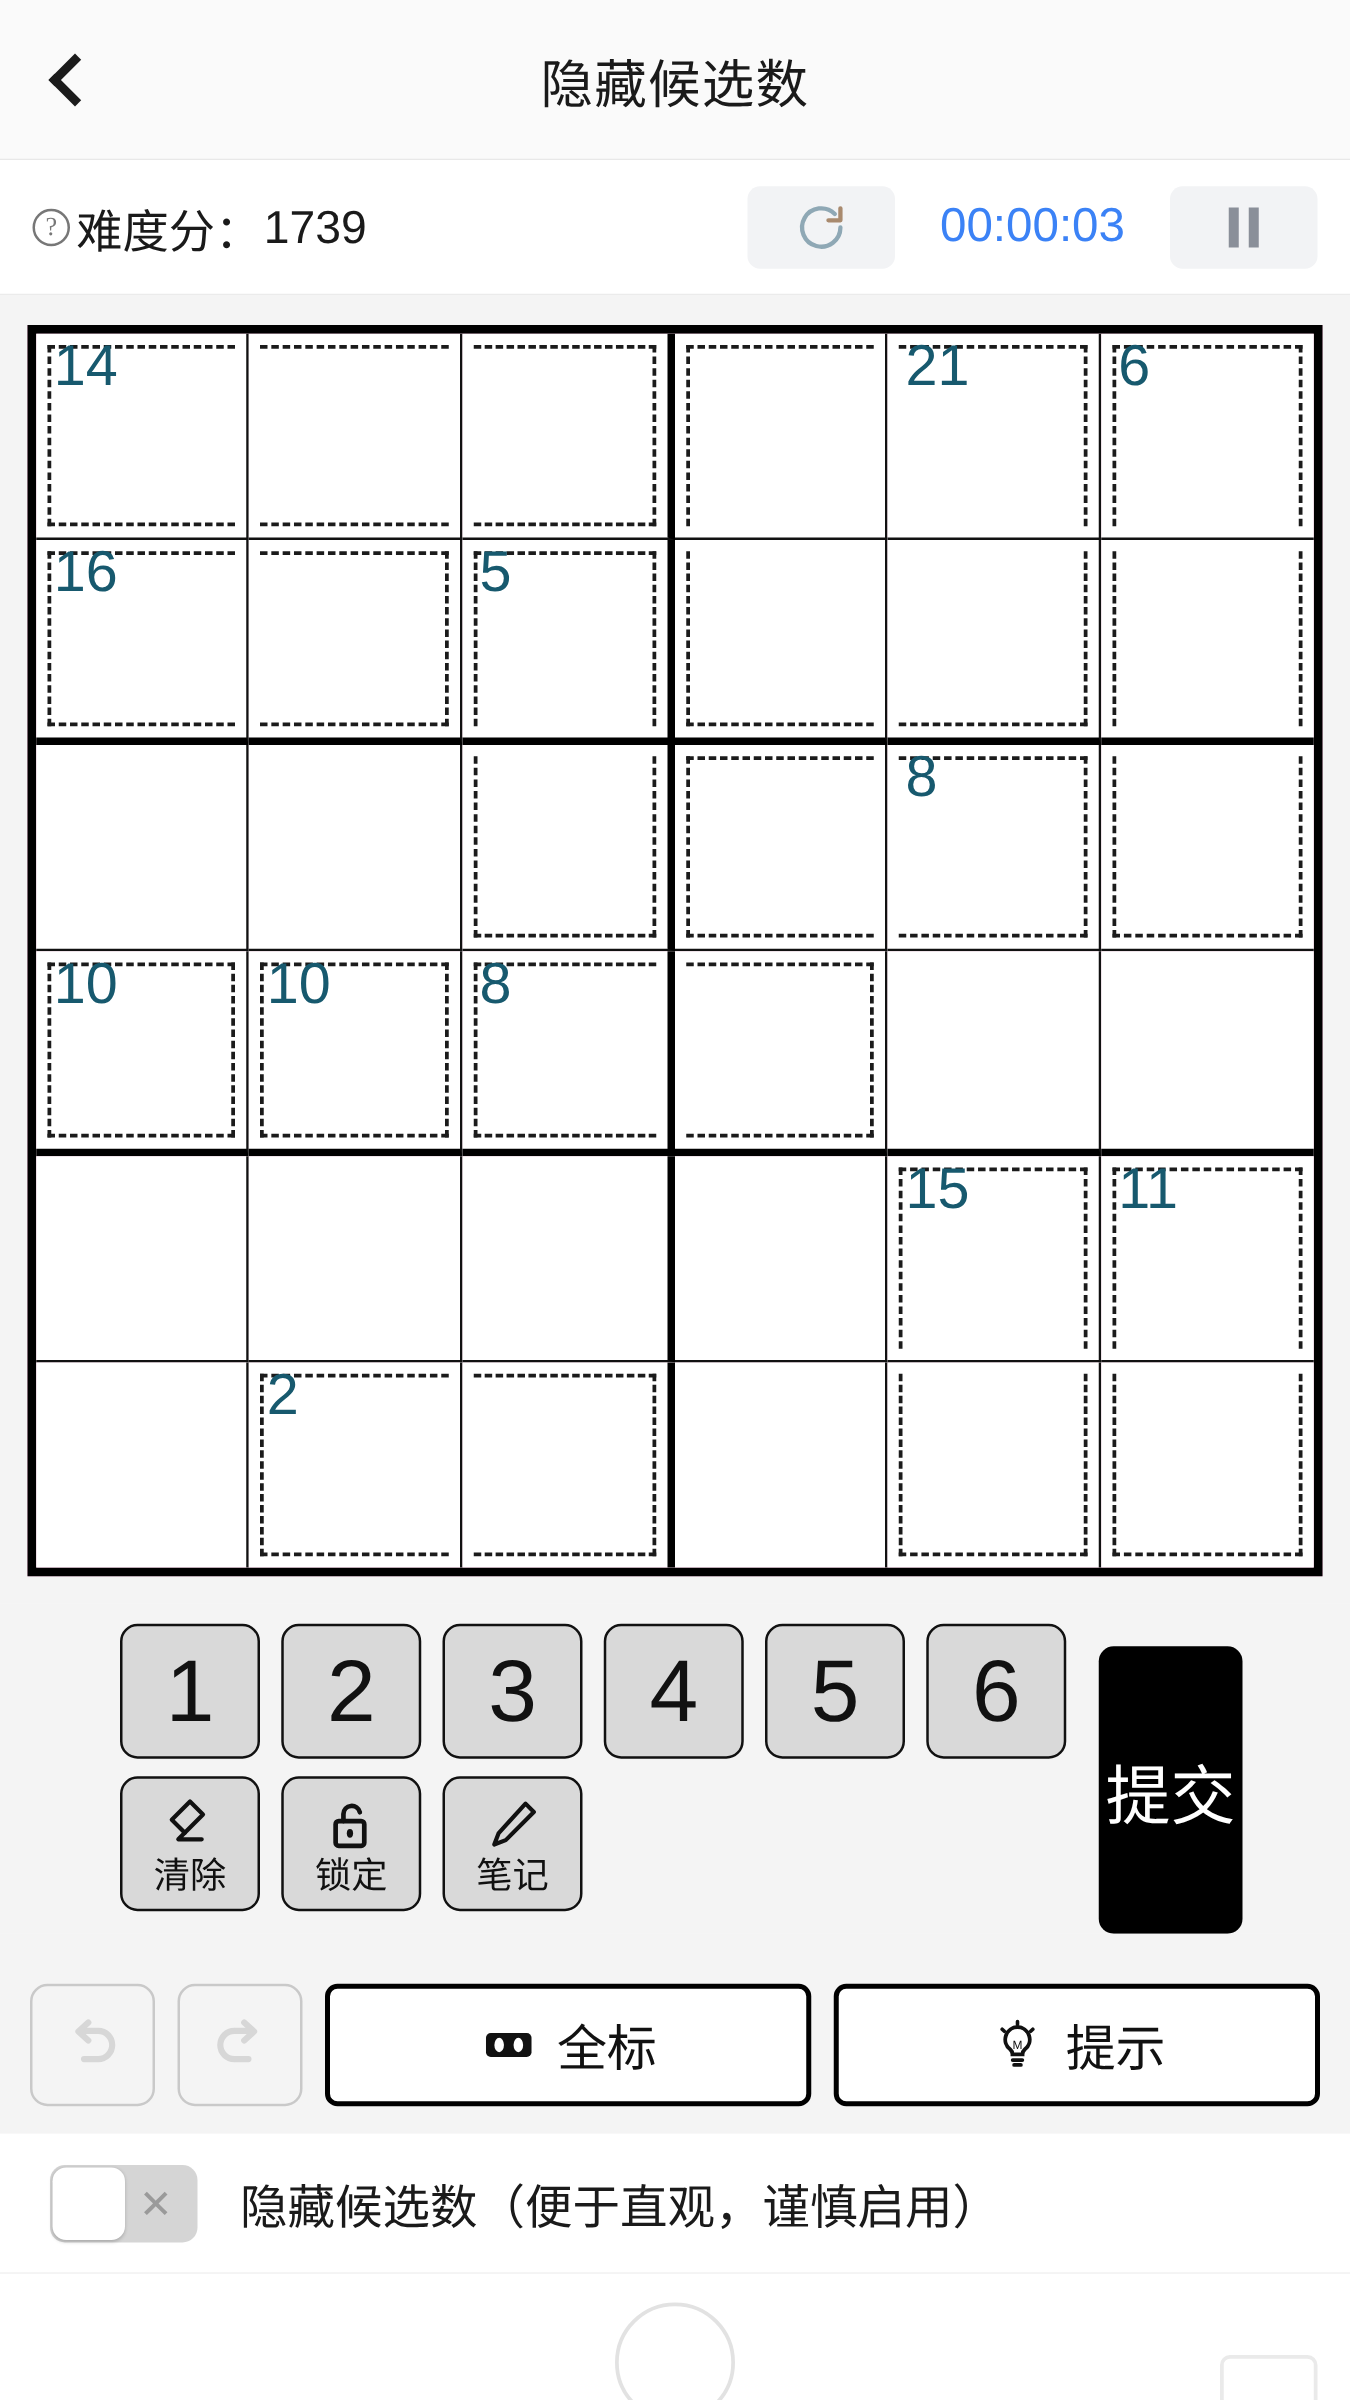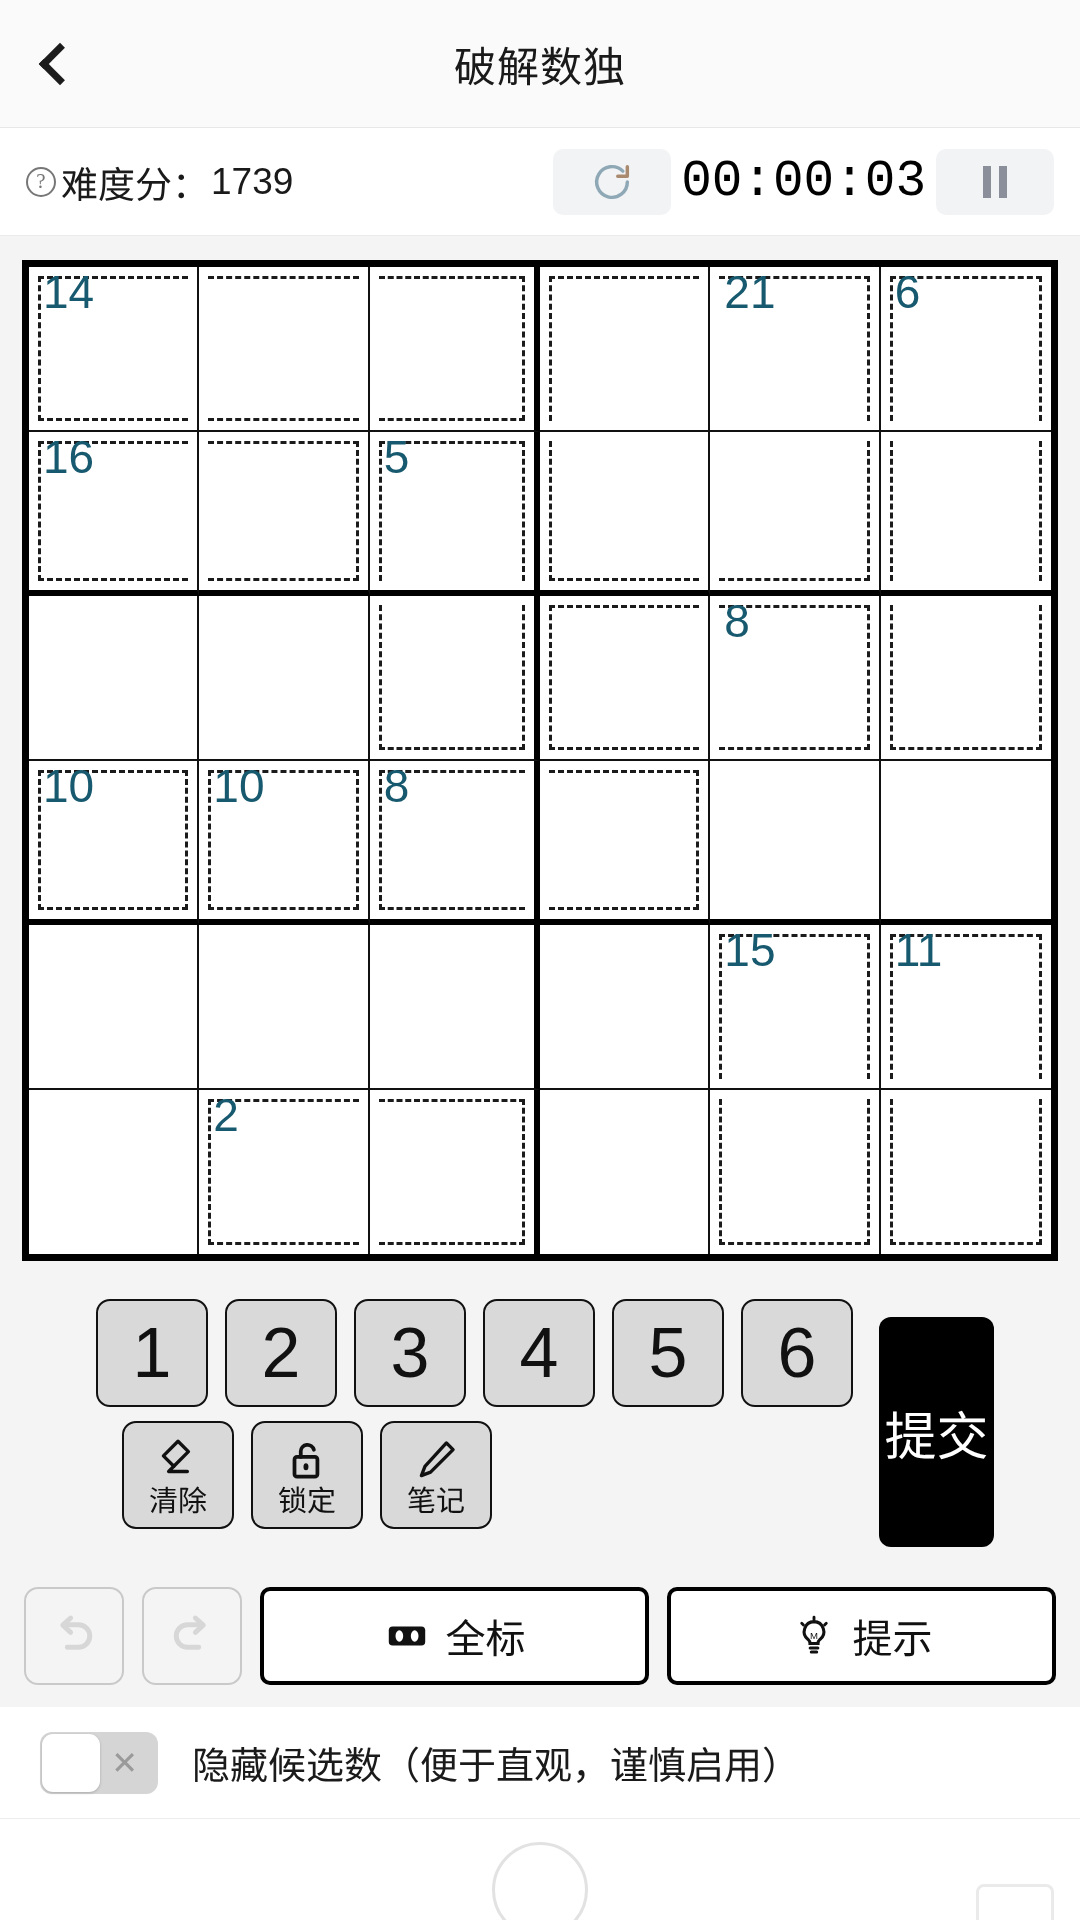--- a/index.html
+++ b/index.html
@@ -56,22 +56,22 @@
   .diff-val  { font-size: 37px; color: #1a1a1a; }
 
   .status-right { margin-left: auto; display: flex; align-items: center; gap: 10px; }
   .icon-btn {
     width: 118px; height: 66px; border-radius: 10px;
     background: #f2f3f5; display: flex; align-items: center; justify-content: center;
     cursor: pointer;
   }
   .refresh-svg { width: 46px; height: 46px; display:block; }
   .timer {
-    font-size: 51px; color: #000000; letter-spacing: 0px;
-    font-family: Liberation Mono, monospace;
+    font-size: 38px; color: #3b82f6; letter-spacing: 0px;
+    font-family: Liberation Sans, sans-serif;
     min-width: 200px; text-align: center;
   }
   .pause-icon { display: flex; gap: 8px; }
   .pause-icon i { display:block; width: 8px; height: 32px; background: #8a8f99; }
 
   
   .board-area {
     flex: 0 0 880px;
     background: #f4f4f4;
     padding: 24px 20px 22px 20px;
@@ -125,21 +125,21 @@
   }
   .keypad-left { display: flex; flex-direction: column; gap: 14px; }
   .num-row { display: flex; gap: 17px; }
   .num-key {
     width: 112px; height: 108px;
     background: #d9d9d9; border: 2px solid #111; border-radius: 14px;
     display: flex; align-items: center; justify-content: center;
     font-size: 70px; color: #111; cursor: pointer;
     font-family: "Liberation Sans", sans-serif;
   }
-  .tool-row { display: flex; gap: 17px; margin-left: 26px; }
+  .tool-row { display: flex; gap: 17px; }
   .tool-key {
     width: 112px; height: 108px;
     background: #d9d9d9; border: 2px solid #111; border-radius: 14px;
     display: flex; flex-direction: column; align-items: center; justify-content: center;
     gap: 2px; cursor: pointer;
   }
   .tool-key svg { width: 50px; height: 50px; display: block; }
   .tool-key span { font-size: 29px; color: #111; line-height: 1; }
 
   .submit-btn {
@@ -211,21 +211,21 @@
 </style>
 </head>
 <body>
 
 <div class="app">
 
   <div class="navbar">
     <div class="back-btn">
       <div class="chev"></div>
     </div>
-    <div class="nav-title">破解数独</div>
+    <div class="nav-title">隐藏候选数</div>
   </div>
 
   <div class="statusbar">
     <div class="diff-wrap">
       <span class="q-icon">?</span>
       <span class="diff-label">难度分：</span>
       <span class="diff-val">1739</span>
     </div>
 
     <div class="status-right">

